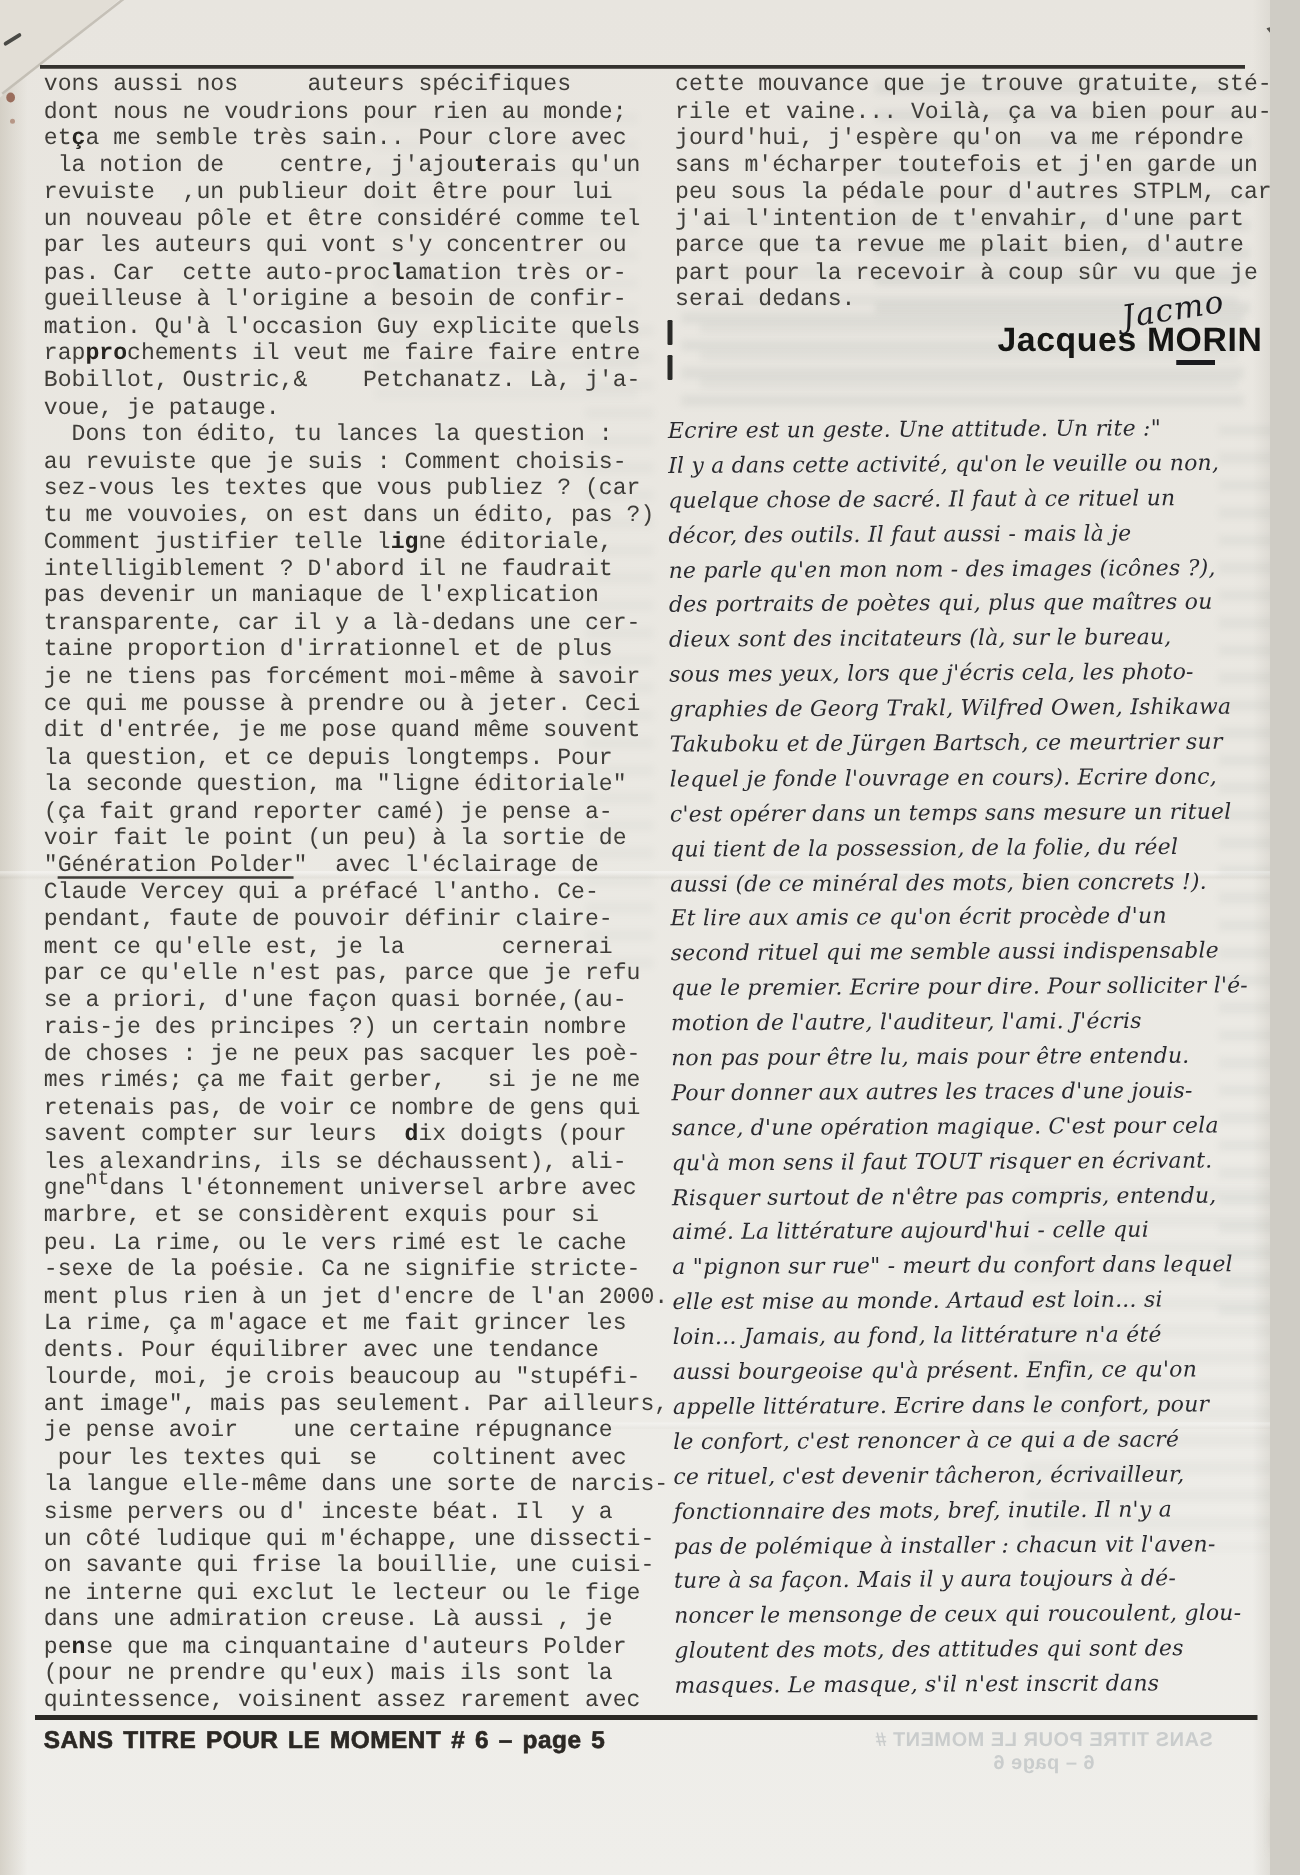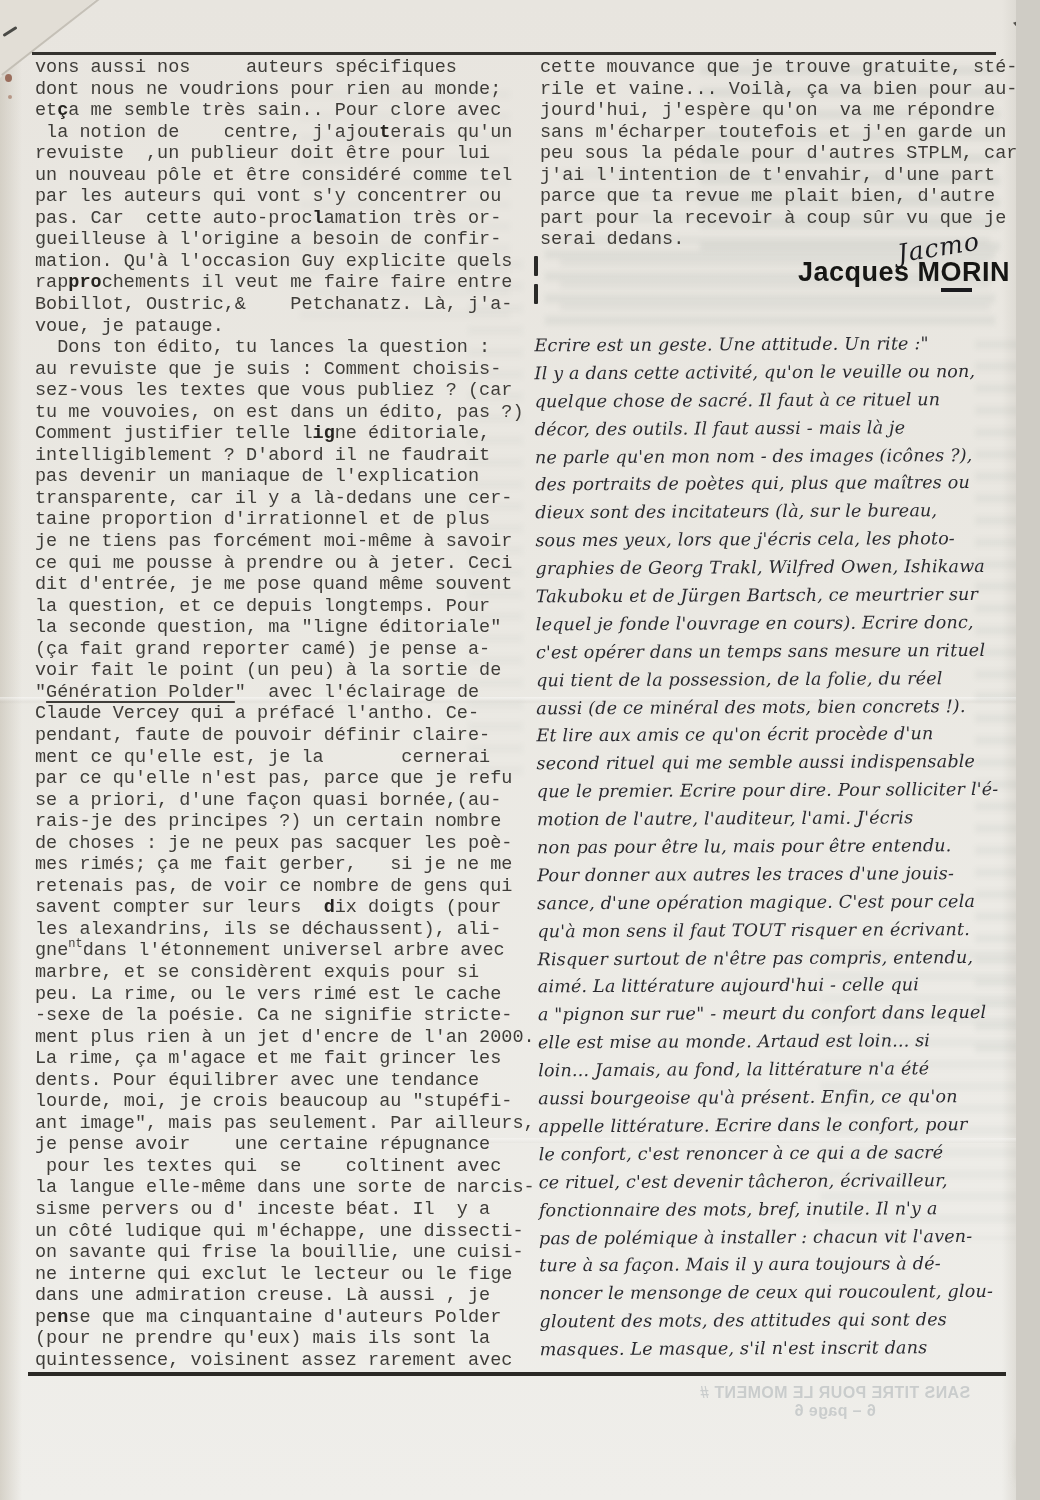--- a/index.html
+++ b/index.html
@@ -41,21 +41,21 @@
   .g6{left:820px;top:950px;width:200px;height:290px;opacity:.28;}
   .g7{left:468px;top:260px;width:55px;height:520px;opacity:.25;}
   
   .top-rule{position:absolute;left:32px;top:52px;width:964px;height:3px;background:#34322e;}
   .bottom-rule{position:absolute;left:28px;top:1372px;width:978px;height:4px;background:#2b2925;}
   
   .tcol{position:absolute;color:#3f3d39;font-size:18.5px;line-height:21.55px;white-space:pre;}
   .tline{height:21.55px;white-space:pre;}
   .b{font-weight:bold;color:#262420;}
   .u{text-decoration:underline;text-decoration-thickness:2px;text-underline-offset:4px;margin-top:18px;}
-  .sup{font-size:12px;position:relative;top:-8px;margin-top:32px;}
+  .sup{font-size:16px;position:relative;top:-8px;margin-top:32px;}
   
   .hcol{position:absolute;color:#2a2a2f;font-family:"DejaVu Serif",serif;font-style:italic;
     font-size:17.5px;line-height:27.9px;white-space:pre;transform:rotate(-.3deg);}
   .hline{height:27.9px;white-space:pre;letter-spacing:.2px;}
   
   .author{position:absolute;left:540px;top:257px;width:470px;text-align:right;
     font-family:"Liberation Sans",sans-serif;font-weight:bold;font-size:27px;color:#161614;letter-spacing:.5px;}
   .tick{position:absolute;width:4px;height:20px;background:#2a2a28;border-radius:1px;}
   .tick1{left:534px;top:256px;}
   .tick2{left:534px;top:284px;}
@@ -105,15 +105,16 @@
   <div class="tick tick1"></div>
   <div class="tick tick2"></div>
 
   <div class="author">Jacques MORIN</div>
   <div class="signature">Jacmo</div>
   <div class="sig-dash"></div>
 
   <div id="hand-lines" class="hcol" style="left:537px;top:331px;width:495px;"><div class="hline">Ecrire est un geste. Une attitude. Un rite :"</div><div class="hline">Il y a dans cette activité, qu'on le veuille ou non,</div><div class="hline">quelque chose de sacré. Il faut à ce rituel un</div><div class="hline">décor, des outils. Il faut aussi - mais là je</div><div class="hline">ne parle qu'en mon nom - des images (icônes ?),</div><div class="hline">des portraits de poètes qui, plus que maîtres ou</div><div class="hline">dieux sont des incitateurs (là, sur le bureau,</div><div class="hline">sous mes yeux, lors que j'écris cela, les photo-</div><div class="hline">graphies de Georg Trakl, Wilfred Owen, Ishikawa</div><div class="hline">Takuboku et de Jürgen Bartsch, ce meurtrier sur</div><div class="hline">lequel je fonde l'ouvrage en cours). Ecrire donc,</div><div class="hline">c'est opérer dans un temps sans mesure un rituel</div><div class="hline">qui tient de la possession, de la folie, du réel</div><div class="hline">aussi (de ce minéral des mots, bien concrets !).</div><div class="hline">Et lire aux amis ce qu'on écrit procède d'un</div><div class="hline">second rituel qui me semble aussi indispensable</div><div class="hline">que le premier. Ecrire pour dire. Pour solliciter l'é-</div><div class="hline">motion de l'autre, l'auditeur, l'ami. J'écris</div><div class="hline">non pas pour être lu, mais pour être entendu.</div><div class="hline">Pour donner aux autres les traces d'une jouis-</div><div class="hline">sance, d'une opération magique. C'est pour cela</div><div class="hline">qu'à mon sens il faut TOUT risquer en écrivant.</div><div class="hline">Risquer surtout de n'être pas compris, entendu,</div><div class="hline">aimé. La littérature aujourd'hui - celle qui</div><div class="hline">a "pignon sur rue" - meurt du confort dans lequel</div><div class="hline">elle est mise au monde. Artaud est loin... si</div><div class="hline">loin... Jamais, au fond, la littérature n'a été</div><div class="hline">aussi bourgeoise qu'à présent. Enfin, ce qu'on</div><div class="hline">appelle littérature. Ecrire dans le confort, pour</div><div class="hline">le confort, c'est renoncer à ce qui a de sacré</div><div class="hline">ce rituel, c'est devenir tâcheron, écrivailleur,</div><div class="hline">fonctionnaire des mots, bref, inutile. Il n'y a</div><div class="hline">pas de polémique à installer : chacun vit l'aven-</div><div class="hline">ture à sa façon. Mais il y aura toujours à dé-</div><div class="hline">noncer le mensonge de ceux qui roucoulent, glou-</div><div class="hline">gloutent des mots, des attitudes qui sont des</div><div class="hline">masques. Le masque, s'il n'est inscrit dans</div></div>
 
   <div class="bottom-rule"></div>
+  <div class="footer">SANS TITRE POUR LE MOMENT # 6 – page 5</div>
   <div class="ghost-footer">SANS TITRE POUR LE MOMENT # 6 – page 6</div>
 
 </div>
 
 </body></html>

